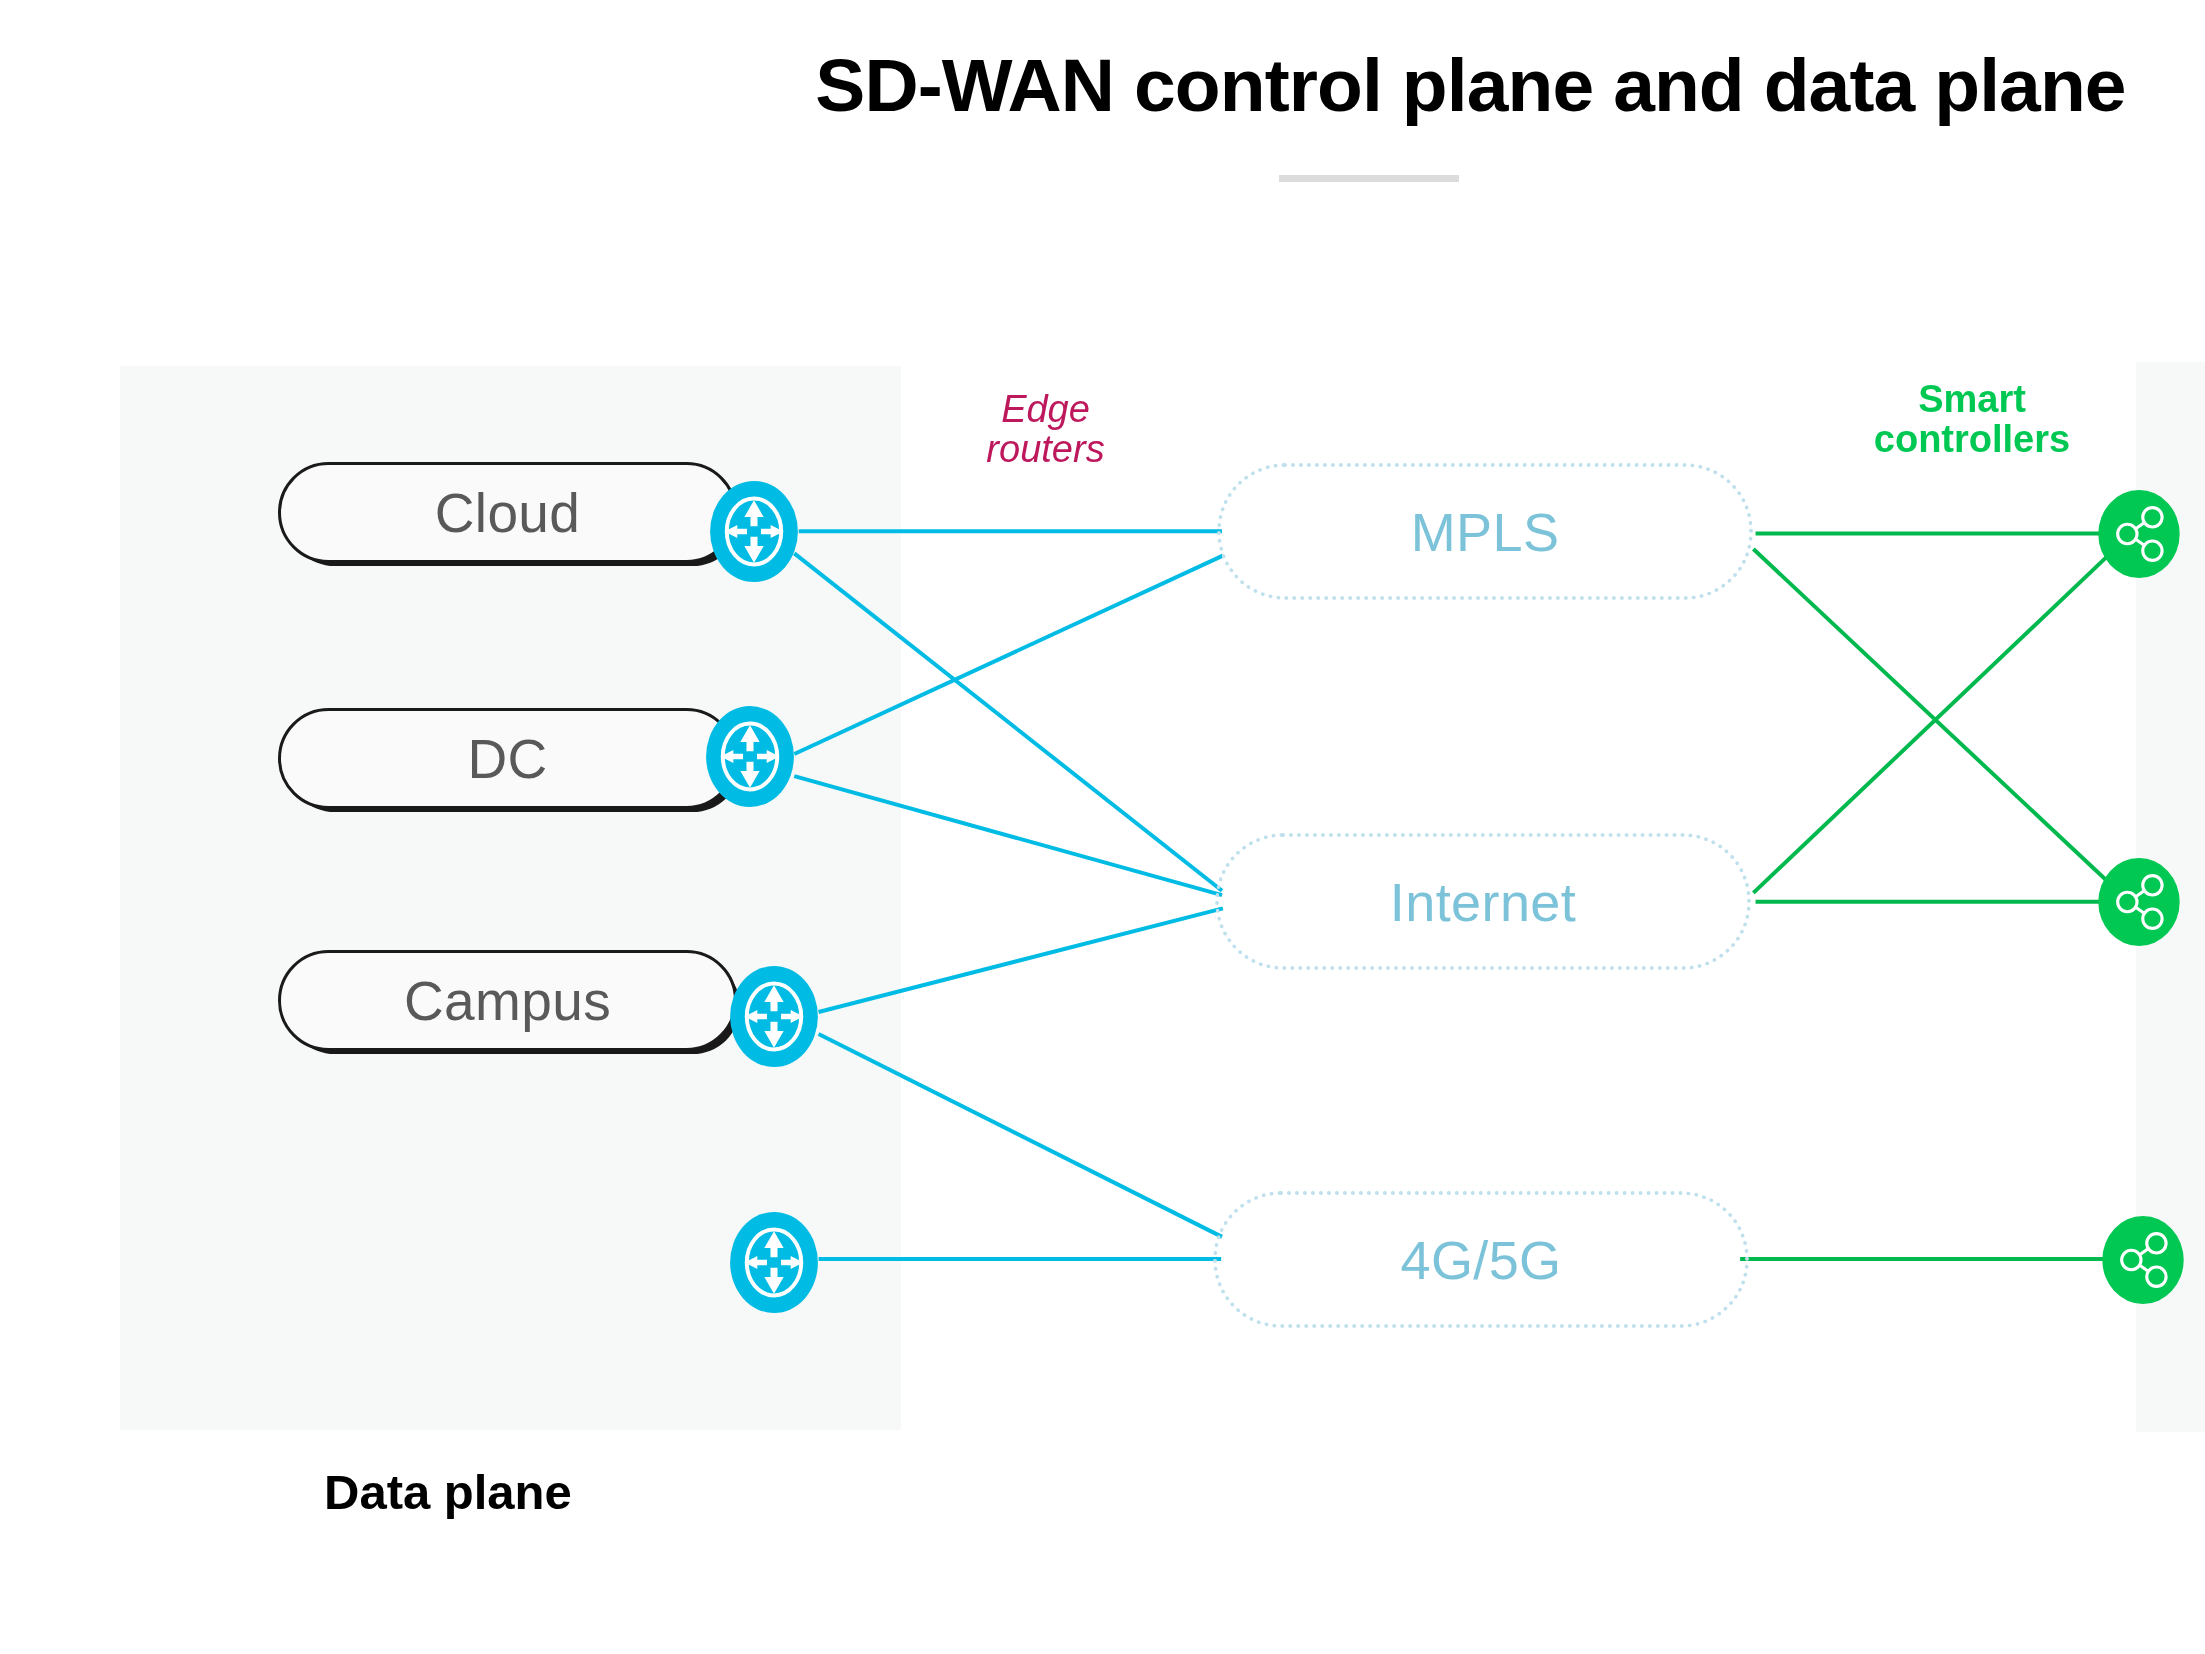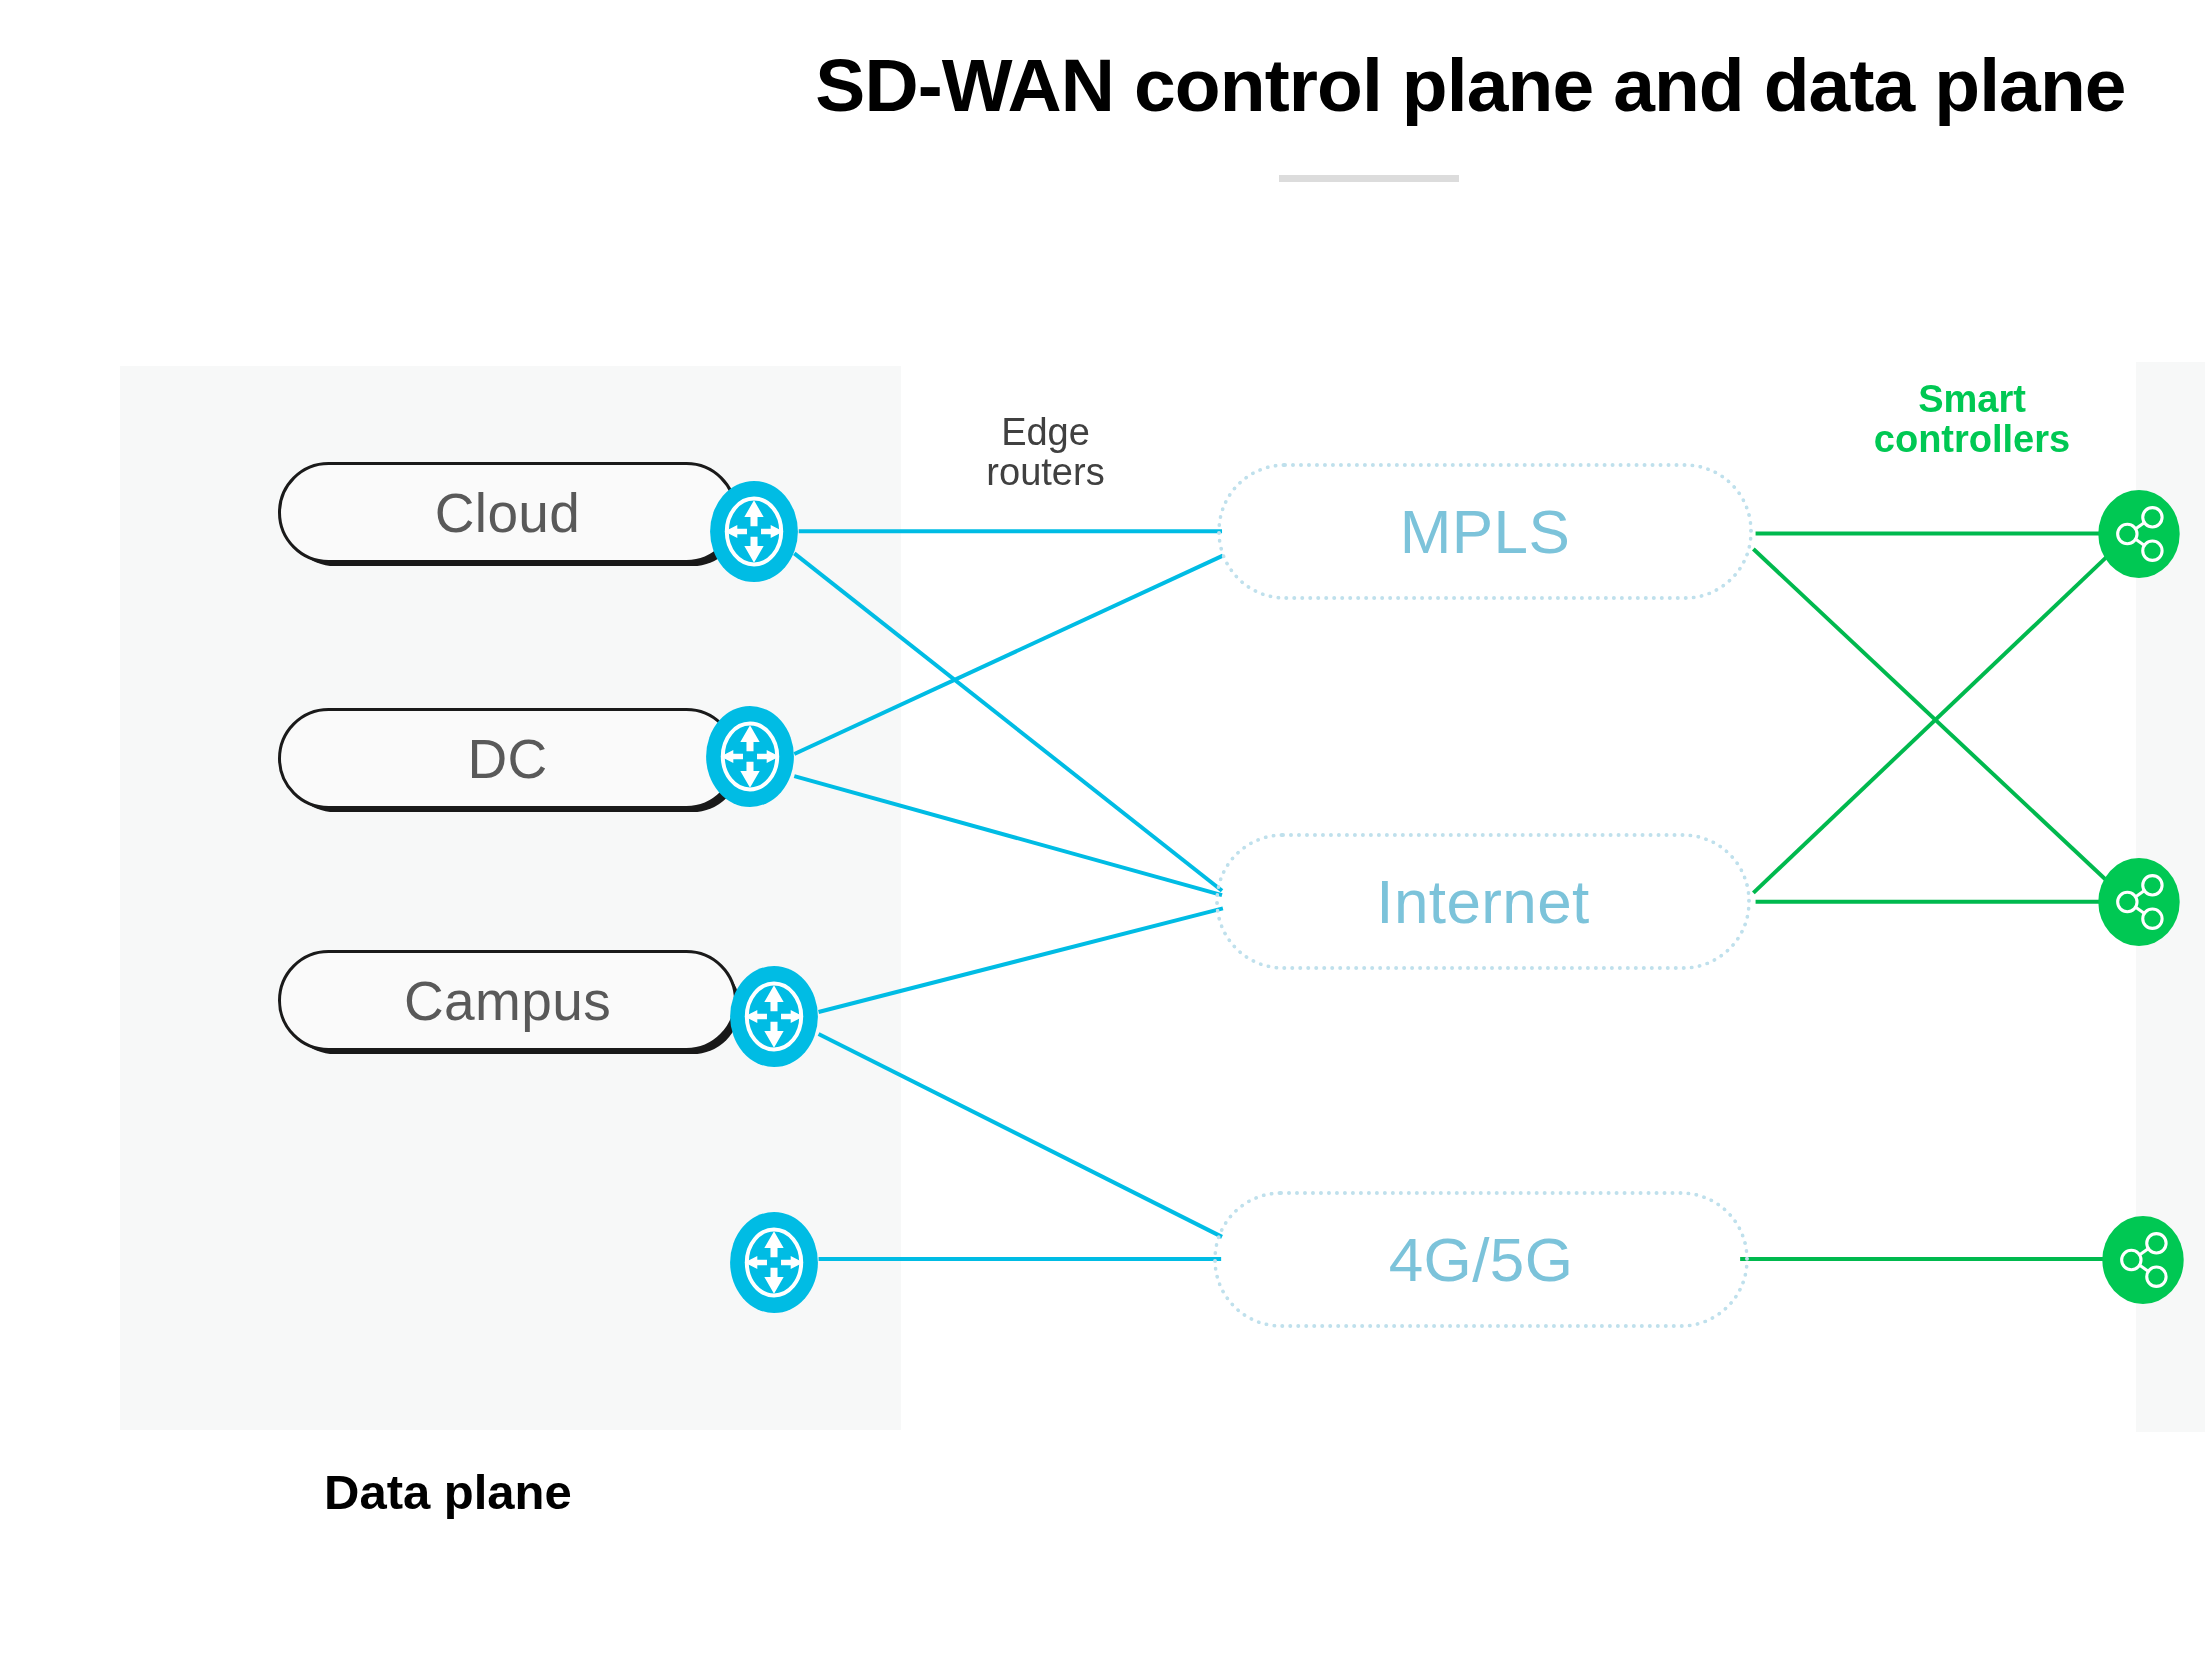--- a/index.html
+++ b/index.html
@@ -66,21 +66,21 @@
   
   .transport-box {
     position: absolute;
     width: 536px; height: 137px;
     border: 4px dotted #bfe0ec;
     border-radius: 68px;
     background: transparent;
     display: flex; align-items: center; justify-content: center;
   }
   .transport-box .lbl {
-    font-size: 62px;
+    font-size: 54px;
     color: #7cc3da;
     letter-spacing: 0.4px;
     white-space: nowrap;
   }
 
   
   .router-node { position: absolute; width: 88px; height: 101px; }
   .router-node svg { display: block; width: 88px; height: 101px; }
 
   
@@ -88,21 +88,21 @@
   .controller-node svg { display: block; width: 82px; height: 88px; }
 
   
   .caption {
     position: absolute;
     text-align: center;
     font-size: 38px;
     line-height: 1.06;
     white-space: nowrap;
   }
-  #cap-edge { left: 909px; top: 412px; width: 273px; color: #404040; }
+  #cap-edge { left: 909px; top: 389px; width: 273px; color: #be185d; font-style: italic; }
   #cap-smart{ left: 1813px; top: 379px; width: 318px; color: #00c853; font-weight: bold; }
 
   
   .plane-footer {
     position: absolute;
     font-size: 49px;
     font-weight: bold;
     white-space: nowrap;
   }
   #foot-data { left: 324px;  top: 1464px; color: #000000; }

